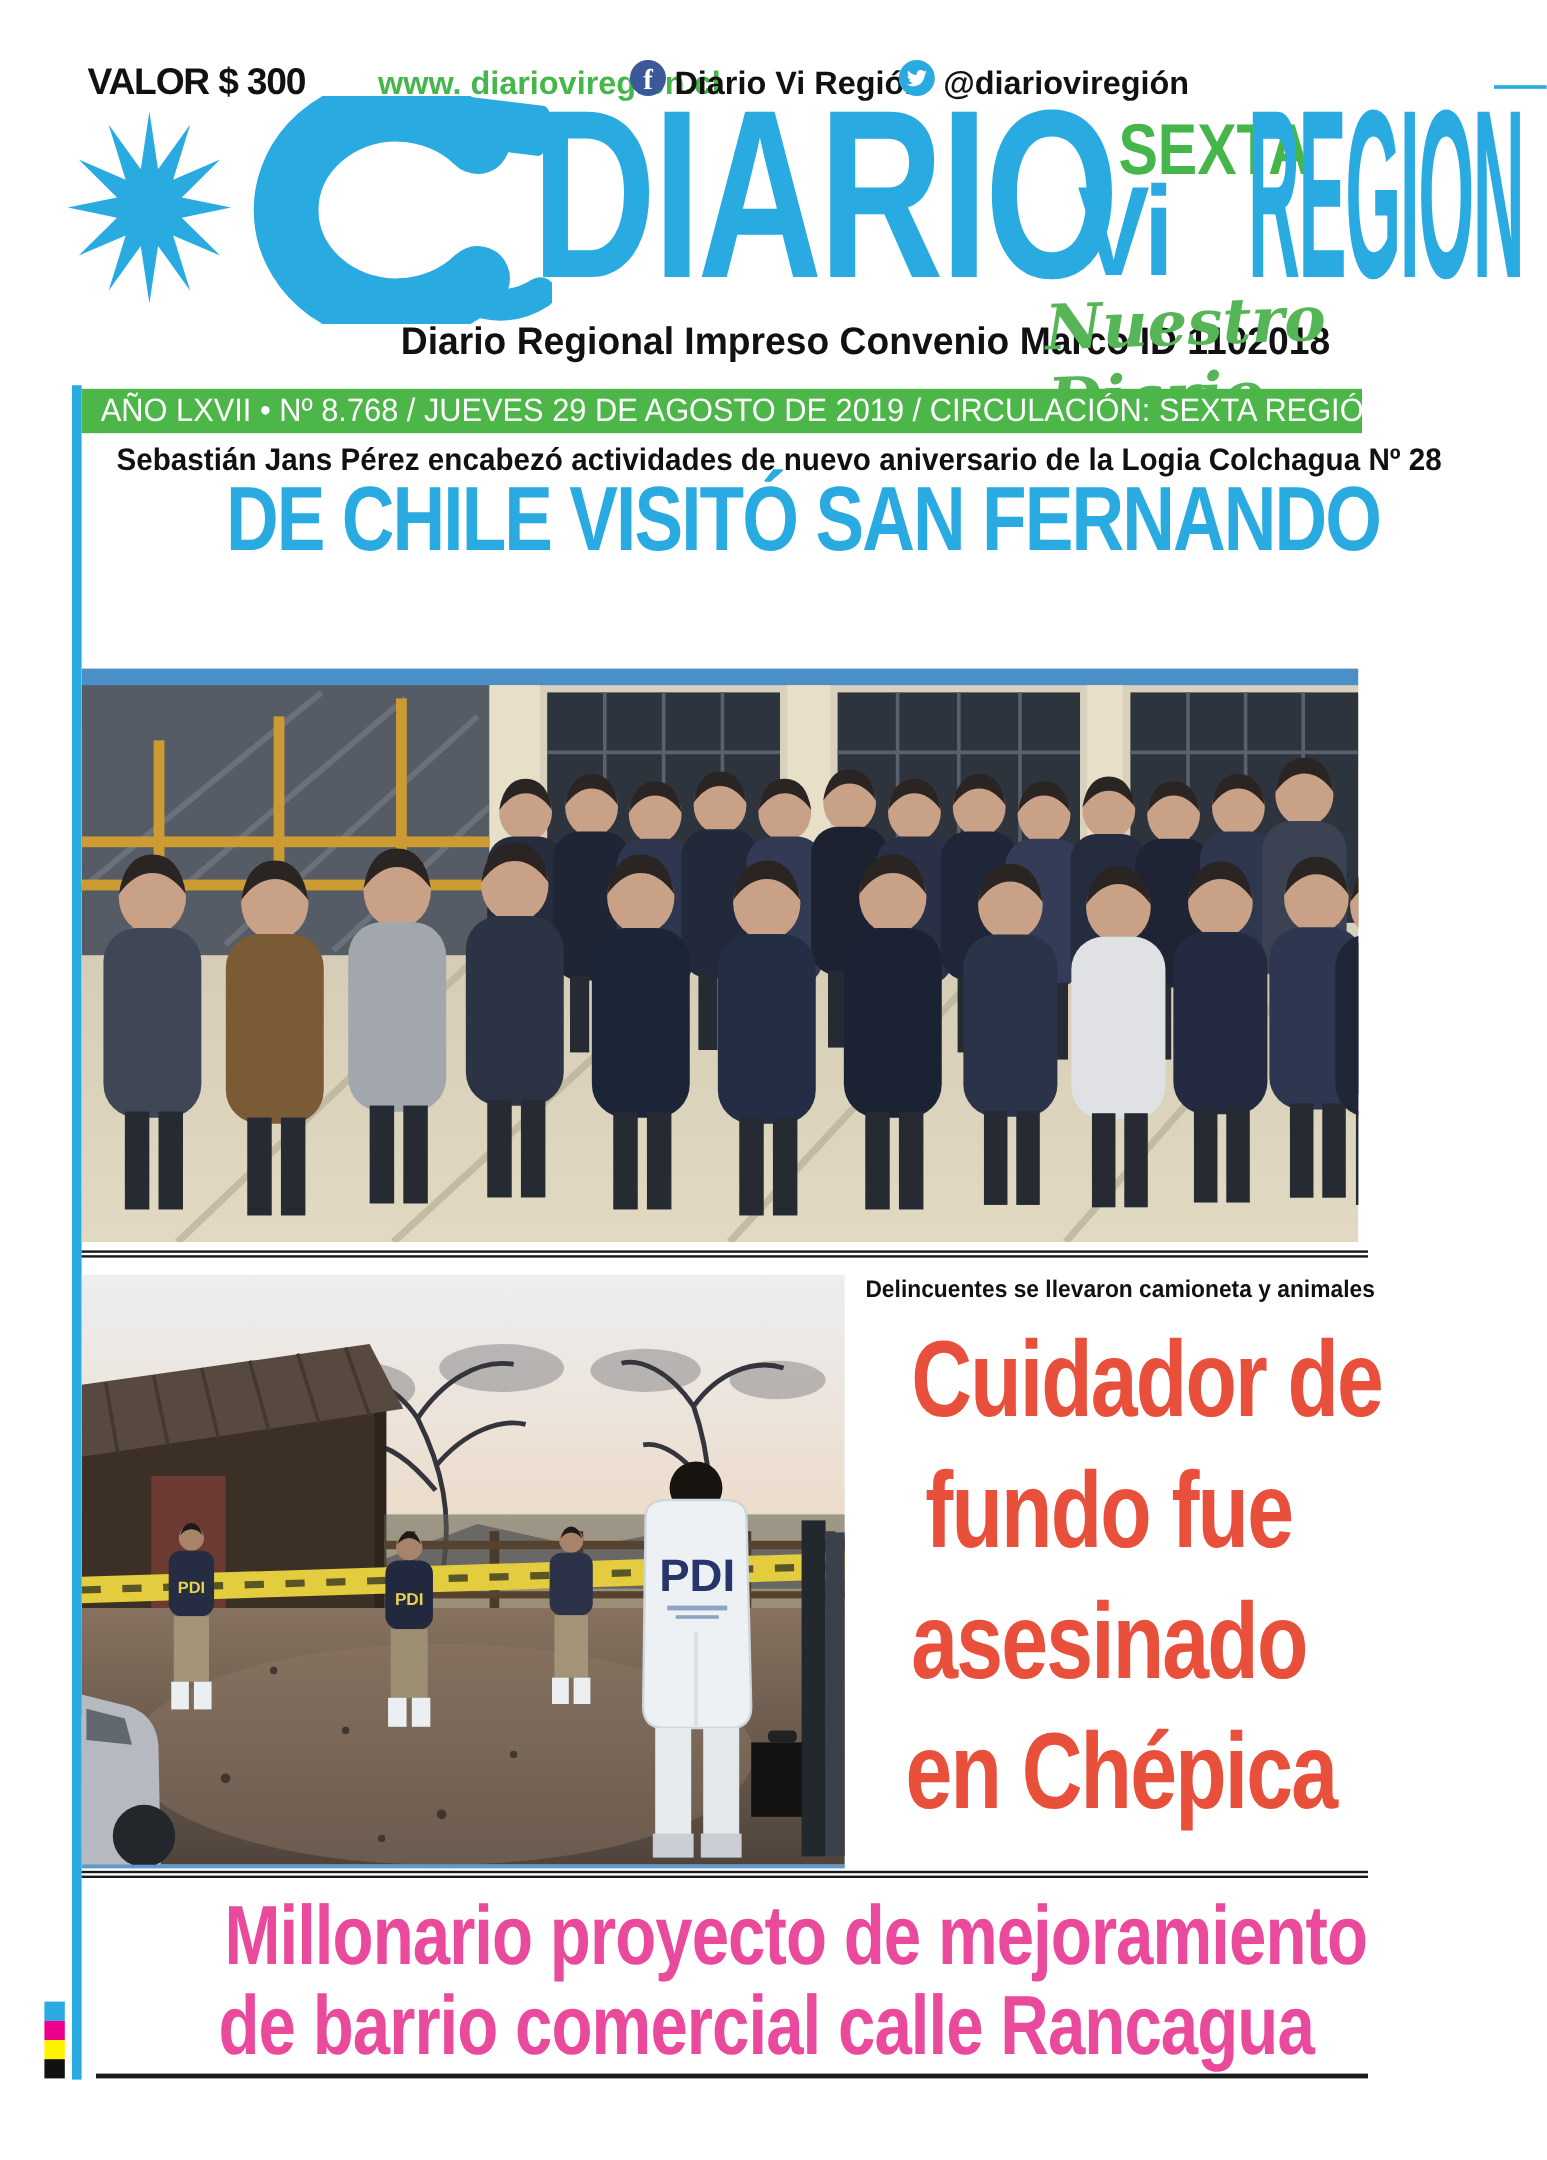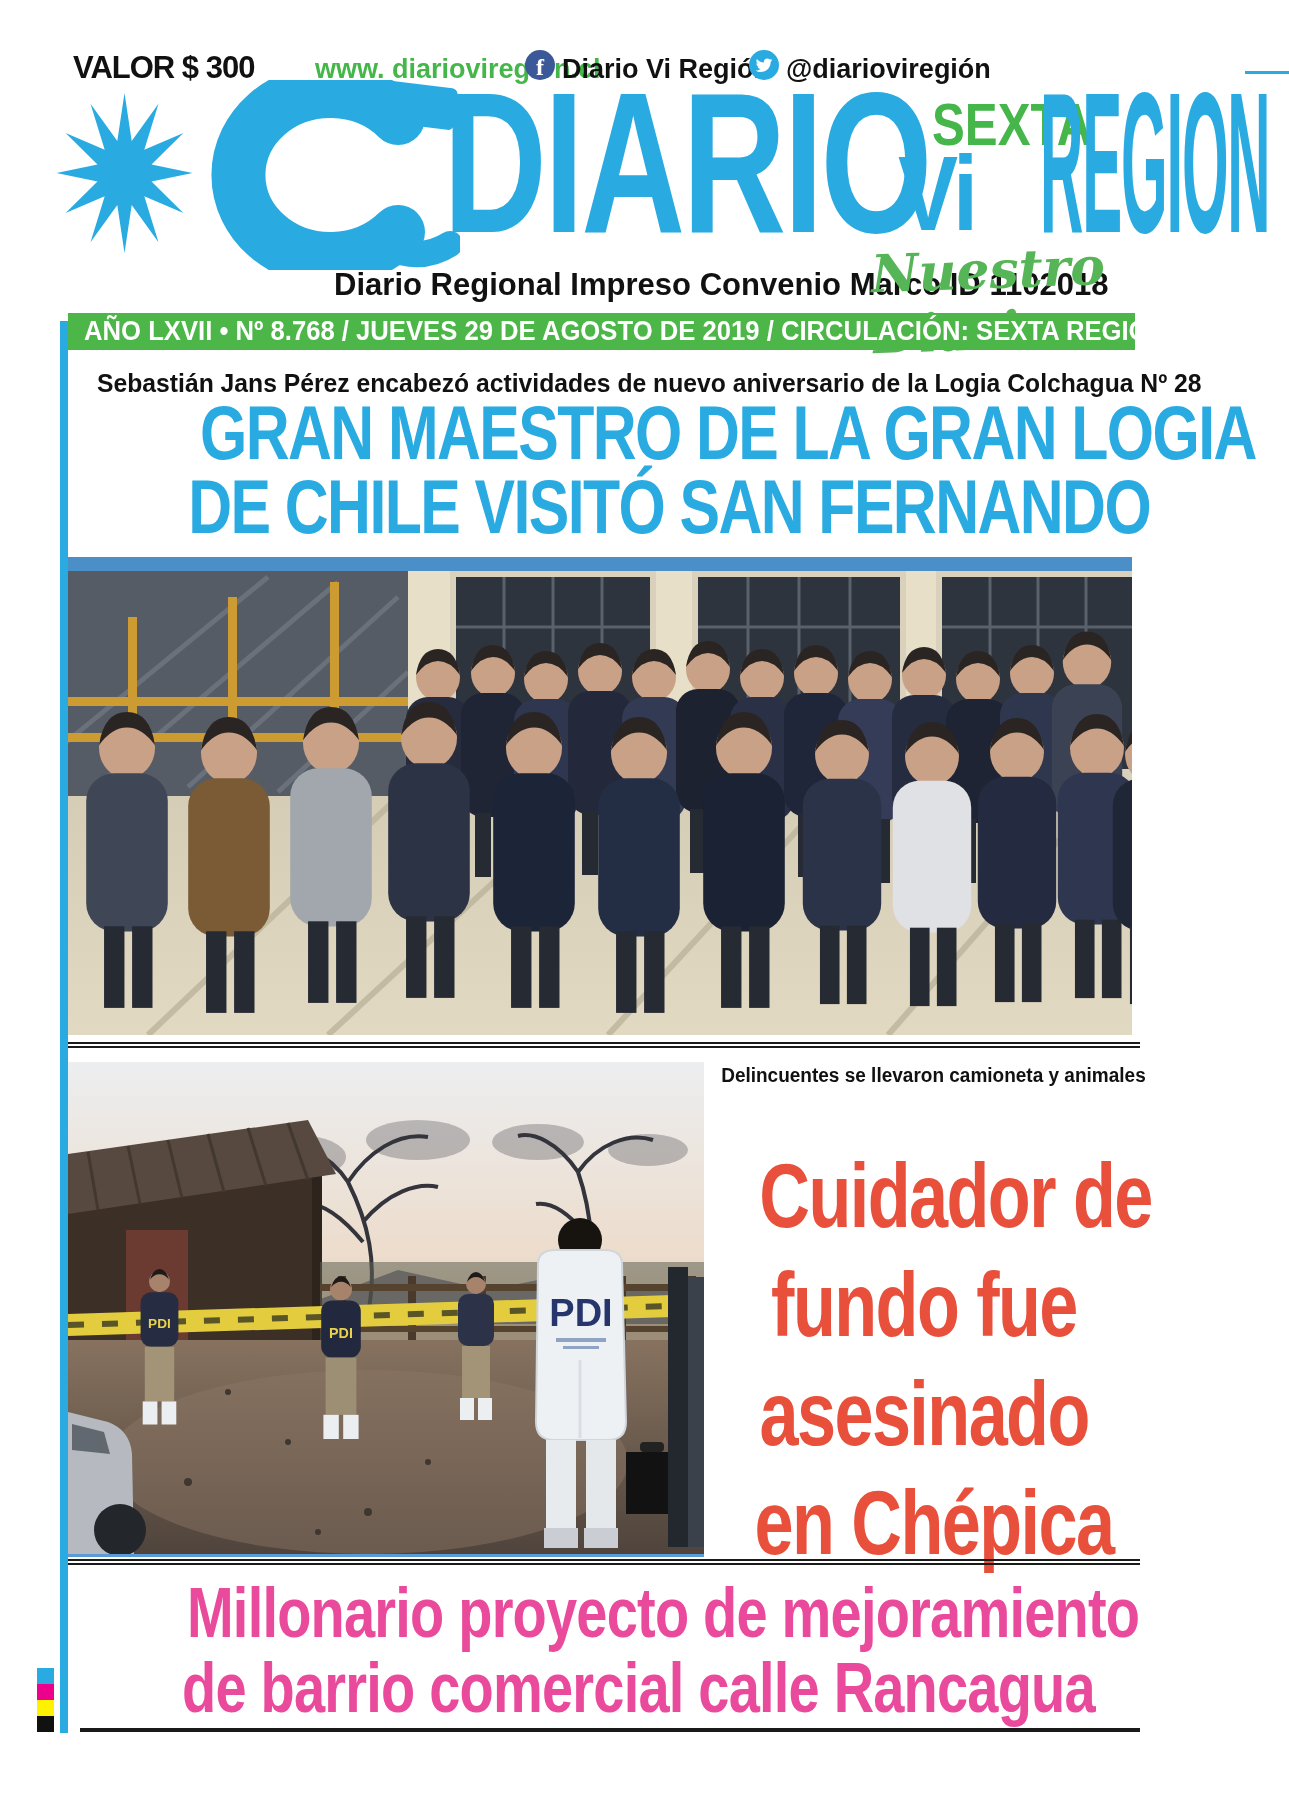--- a/index.html
+++ b/index.html
@@ -36,22 +36,22 @@
   .w-vi{left:898px;top:140px;font-size:106px;line-height:106px;}
   .w-vi .cond{transform:scaleX(.85);transform-origin:left center;}
   .w-region{left:1040px;top:68px;font-size:200px;line-height:190px;}
   .w-region .cond{transform:scaleX(.30);transform-origin:left center;}
   .subtitle{left:334px;top:266px;font-size:32px;font-weight:bold;}
   .subtitle .cond{transform:scaleX(.97);transform-origin:left center;}
   .slogan{left:872px;top:236px;font-size:52px;font-weight:bold;font-style:italic;
           font-family:"DejaVu Serif","Liberation Serif",serif;color:#56B556;transform:rotate(-2deg);}
 
   
-  .issue-bar{left:68px;top:313px;width:1067px;height:37px;background:var(--bargreen);
-             color:#fff;font-size:27px;font-weight:bold;line-height:37px;padding-left:16px;box-sizing:border-box;}
+  .issue-bar{left:68px;top:324px;width:1067px;height:37px;background:var(--bargreen);
+             color:#fff;font-size:27px;font-weight:normal;line-height:37px;padding-left:16px;box-sizing:border-box;}
   .issue-bar .cond{transform:scaleX(.95);transform-origin:left center;}
   .side-stripe{left:60px;top:321px;width:8px;height:1412px;background:var(--cyan);}
 
   
   .kicker1{left:68px;top:368px;width:1067px;text-align:center;font-size:26px;font-weight:bold;}
   .kicker1 .cond{transform:scaleX(.95);}
   .headline1{left:68px;top:396px;width:1067px;text-align:center;color:var(--cyan);
              font-weight:bold;font-size:76px;line-height:74px;}
   .headline1 .cond{transform:scaleX(.80);letter-spacing:-2px;}
   .photo{display:block;}
@@ -59,21 +59,21 @@
   .rule{background:transparent;border-top:2px solid #1a1a1a;border-bottom:2px solid #1a1a1a;height:2px;}
   .rule1{left:68px;top:1042px;width:1072px;}
   .rule2{left:68px;top:1559px;width:1072px;}
   .rule3{left:80px;top:1728px;width:1060px;height:0;border-bottom:none;border-top:4px solid #1a1a1a;}
 
   
   .crime-photo{left:68px;top:1062px;width:636px;height:492px;border-bottom:3px solid #5b9bd5;box-sizing:content-box;}
   .kicker2{left:710px;top:1064px;width:432px;text-align:center;font-size:20px;font-weight:bold;}
   .kicker2 .cond{transform:scaleX(.95);}
   .headline2{left:704px;top:1096px;width:440px;text-align:center;color:var(--red);
-             font-weight:bold;font-size:90px;line-height:109px;margin-top:46px;}
+             font-weight:bold;font-size:90px;line-height:109px;}
   .headline2 .cond{transform:scaleX(.78);letter-spacing:-2px;}
 
   
   .headline3{left:68px;top:1576px;width:1072px;text-align:left;color:var(--pink);
              font-weight:bold;font-size:70px;line-height:75px;}
   .headline3 .cond{transform:scaleX(.80);letter-spacing:-1px;}
 
   
   .reg{left:37px;width:17px;height:16px;}
   .reg-c{top:1668px;background:#29ABE2;}
@@ -123,21 +123,20 @@
   <span class="cond">Diario Regional Impreso Convenio Marco ID 1102018</span></div>
 <div class="abs slogan">Nuestro Diario</div>
 
 <div class="abs side-stripe"></div>
 <div class="abs issue-bar">
   <span class="cond">AÑO LXVII • Nº 8.768  /  JUEVES 29 DE AGOSTO DE 2019  /  CIRCULACIÓN: SEXTA REGIÓN</span></div>
 
 <div class="abs kicker1">
   <span class="cond">Sebastián Jans Pérez encabezó actividades de nuevo aniversario de la Logia Colchagua Nº 28</span></div>
 <div class="abs headline1">
-  <div><span class="cond">GRAN MAESTRO DE LA GRAN LOGIA</span></div>
   <div><span class="cond">DE CHILE VISITÓ SAN FERNANDO</span></div>
 </div>
 
 <svg class="abs photo group-photo" viewBox="0 0 1064 478" preserveAspectRatio="none">
   <defs>
     <g id="p">
       <ellipse cx="20" cy="16" rx="11" ry="12" fill="#c9a186"></ellipse>
       <path d="M9 15 q2 -13 11 -13 q9 0 11 13 q-5 -7 -11 -7 q-6 0 -11 7 Z" fill="#2a2522"></path>
       <rect x="4" y="26" width="32" height="62" rx="11" fill="currentColor"></rect>
       <rect x="11" y="86" width="8" height="32" fill="#262a33"></rect>

